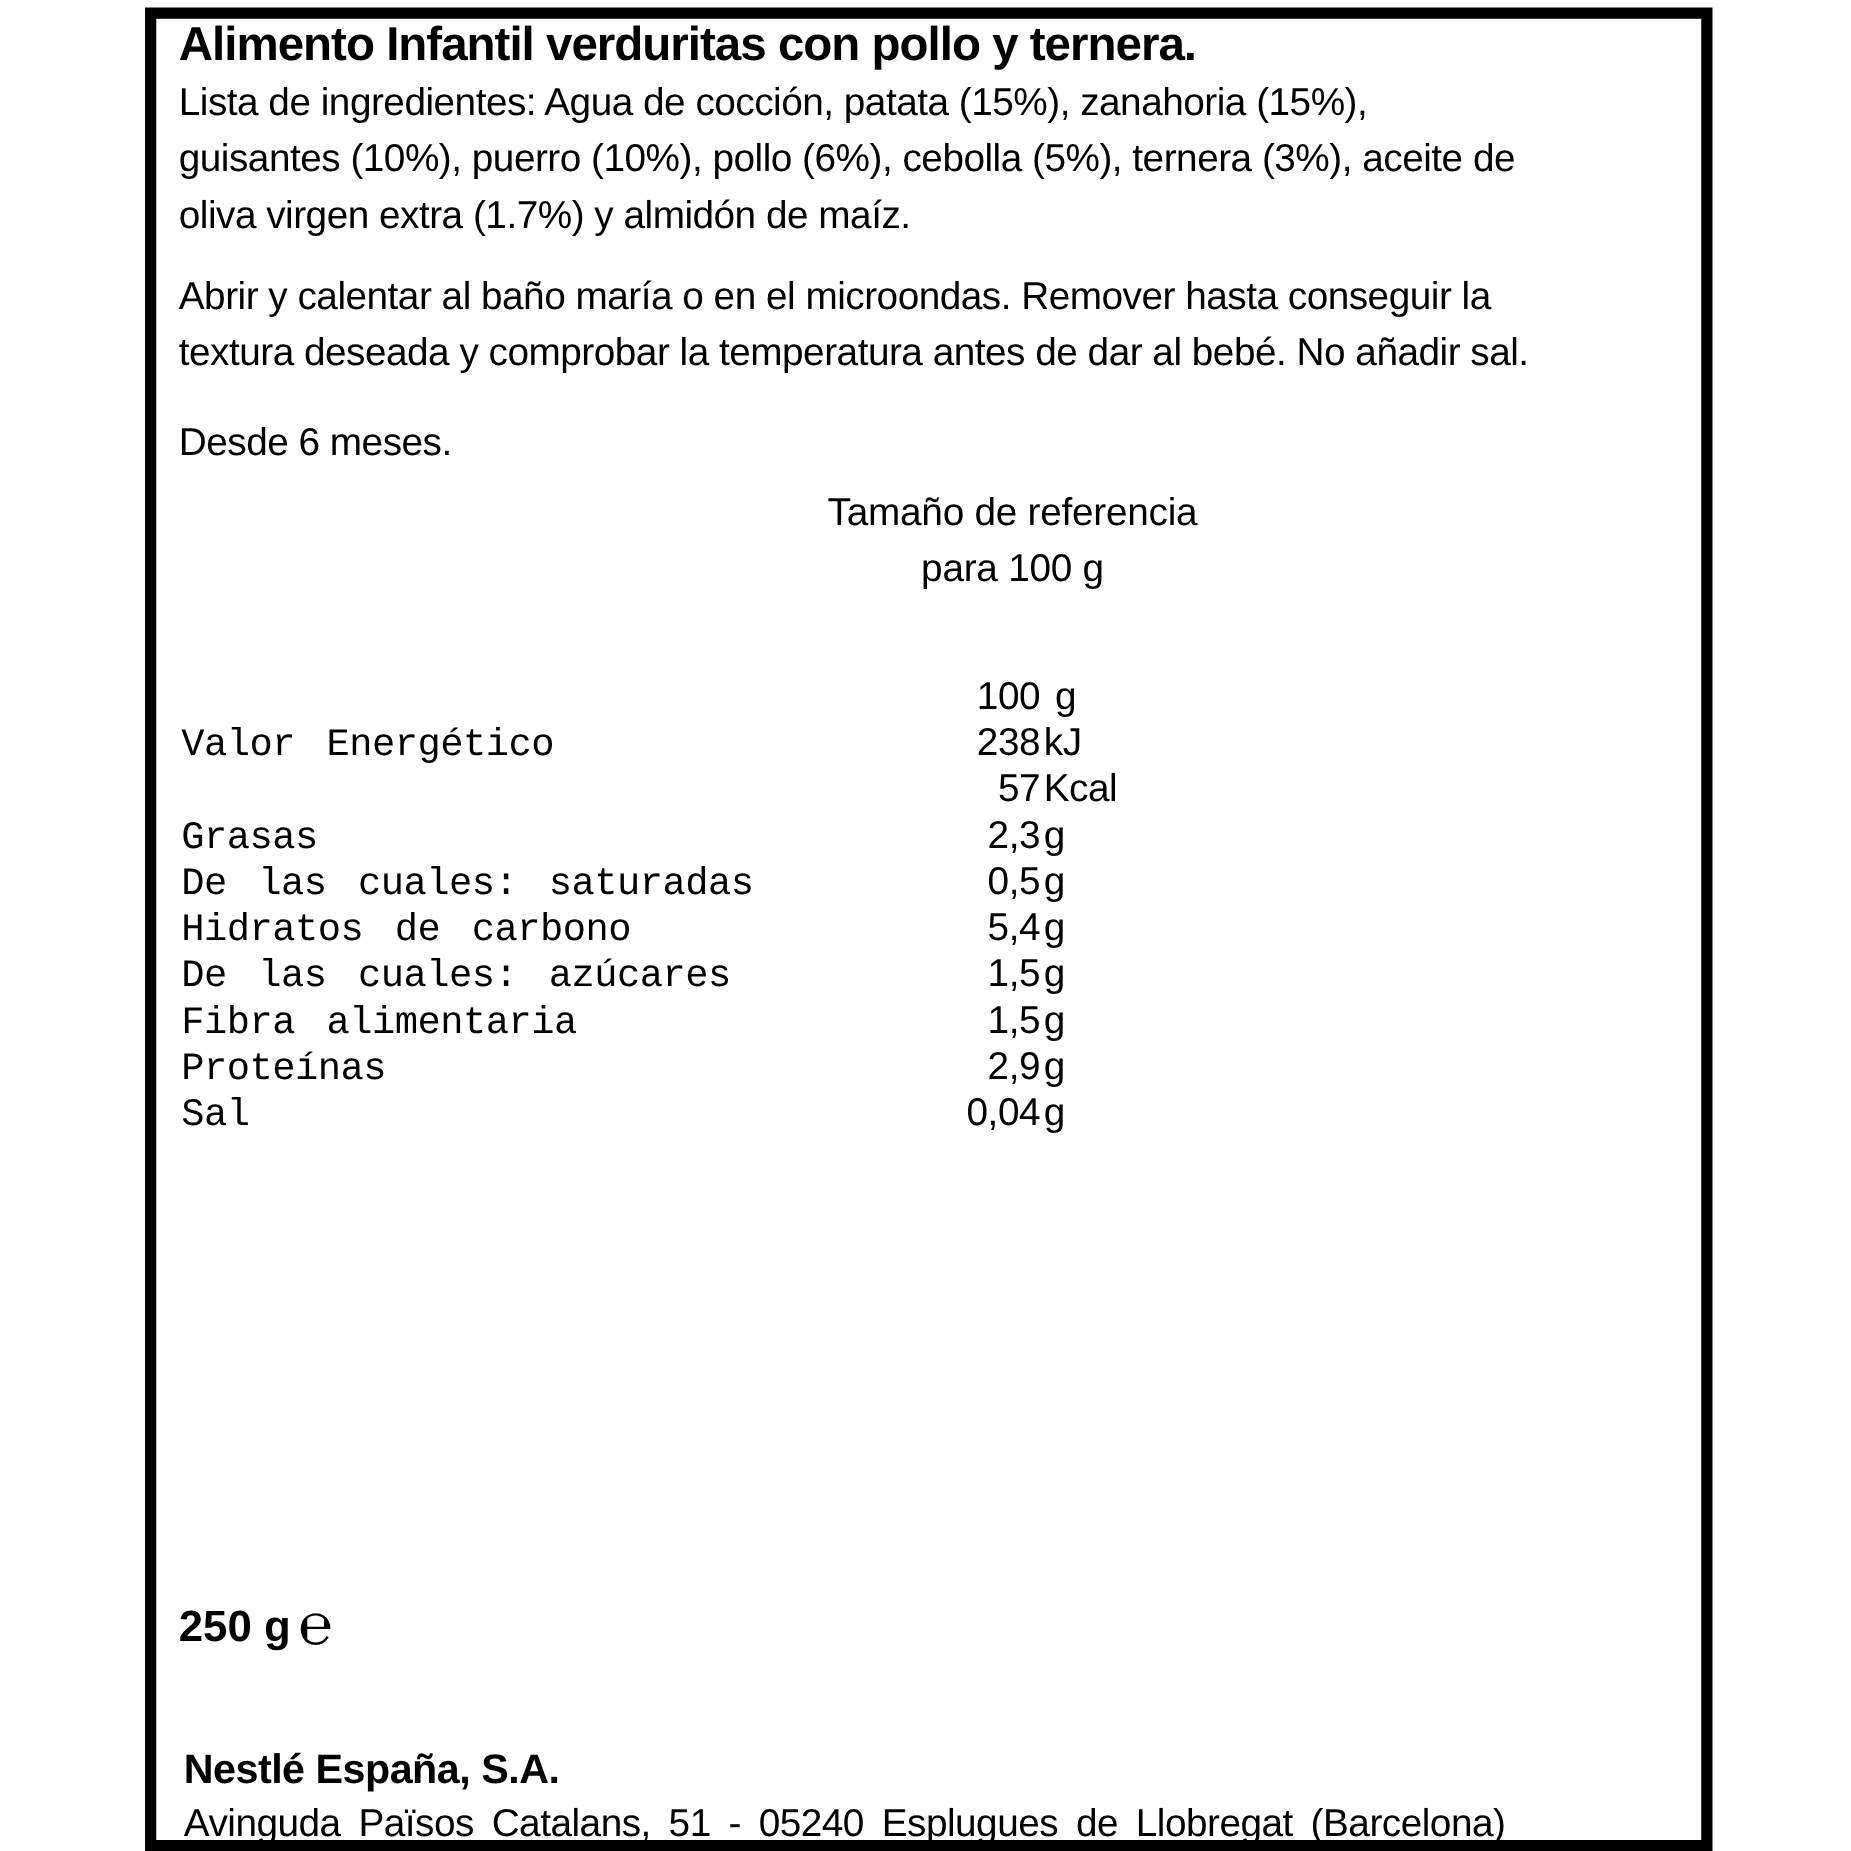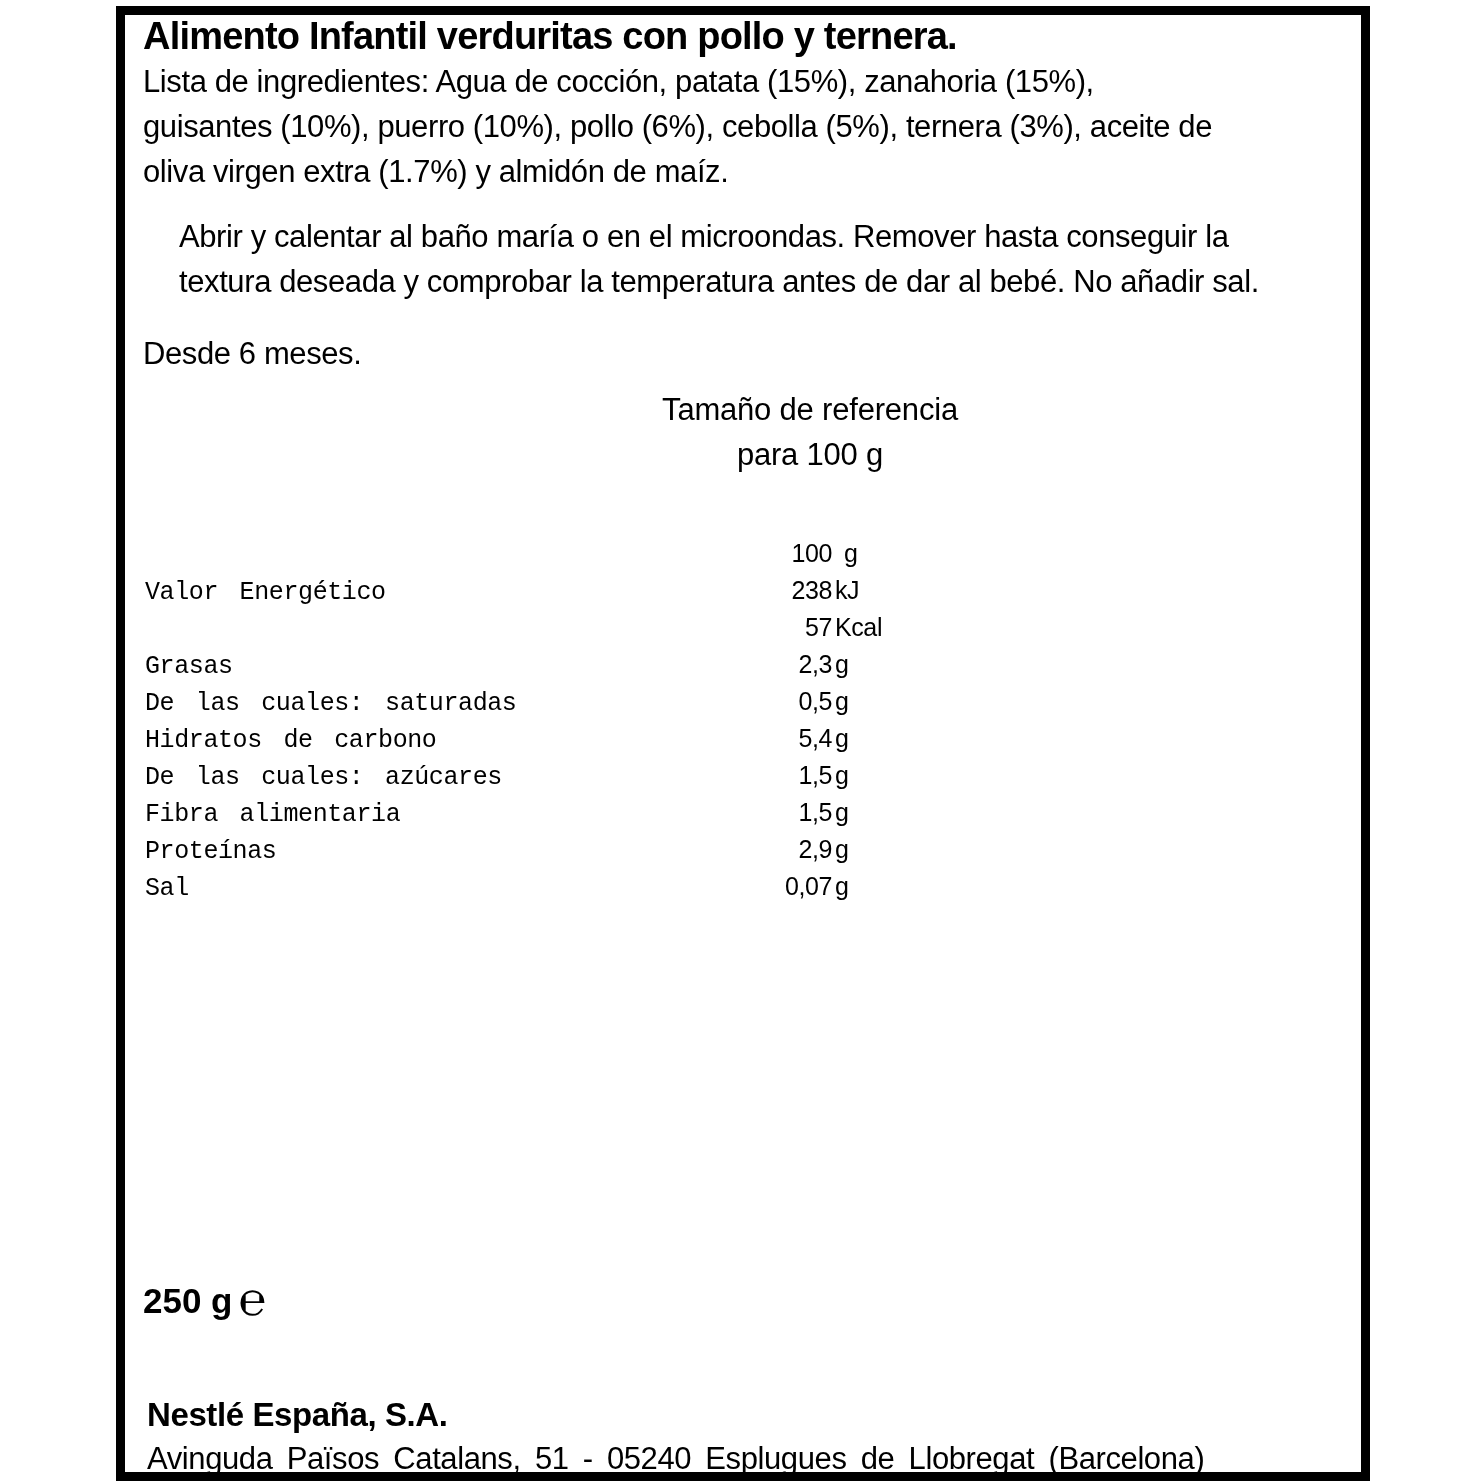--- a/index.html
+++ b/index.html
@@ -15,30 +15,30 @@
   .content{position:absolute;left:0;top:0;right:0;bottom:0;}
   .title{
     position:absolute;left:18px;top:-2px;
     font-size:38px;font-weight:bold;letter-spacing:-0.8px;line-height:46px;
     white-space:nowrap;
   }
   .body-line{
     font-size:31px;letter-spacing:-0.4px;line-height:45px;white-space:nowrap;
   }
   .ingredients{position:absolute;left:18px;top:44px;}
-  .instructions{position:absolute;left:18px;top:199px;margin-left:36px;}
+  .instructions{position:absolute;left:18px;top:199px;}
   .age{position:absolute;left:18px;top:316px;}
   .ref-header{
     position:absolute;left:300px;top:372px;width:770px;text-align:center;
   }
   .ref-header .body-line{letter-spacing:-0.2px;}
   .ntable{position:absolute;left:0;top:524px;width:100%;}
   .n-row{
     display:flex;align-items:baseline;height:37px;
-    font-size:25px;letter-spacing:-0.4px;
+    font-size:31px;letter-spacing:-0.4px;
   }
   .n-label{
     flex:none;width:540px;padding-left:20px;word-spacing:7px;white-space:nowrap;font-family:Liberation Mono, monospace;
   }
   .n-num{flex:none;width:147px;text-align:right;white-space:nowrap;}
   .n-unit{flex:none;padding-left:3px;white-space:nowrap;}
   .n-row.header-row .n-unit{padding-left:12px;}
   .storage{position:absolute;left:18px;top:1182px;}
   .netweight{
     position:absolute;left:18px;top:1258px;font-size:35px;font-weight:bold;
@@ -126,21 +126,21 @@
         <div class="n-num">1,5</div>
         <div class="n-unit">g</div>
       </div>
       <div class="n-row">
         <div class="n-label">Proteínas</div>
         <div class="n-num">2,9</div>
         <div class="n-unit">g</div>
       </div>
       <div class="n-row">
         <div class="n-label">Sal</div>
-        <div class="n-num">0,07</div>
+        <div class="n-num">0,04</div>
         <div class="n-unit">g</div>
       </div>
     </div>
 
 
     <div class="netweight"><span>250 g</span><span class="e-mark">℮</span></div>
 
     <div class="manufacturer">
       <div class="mfr-name">Nestlé España, S.A.</div>
       <div class="mfr-address">Avinguda Països Catalans, 51 - 05240 Esplugues de Llobregat (Barcelona)</div>

